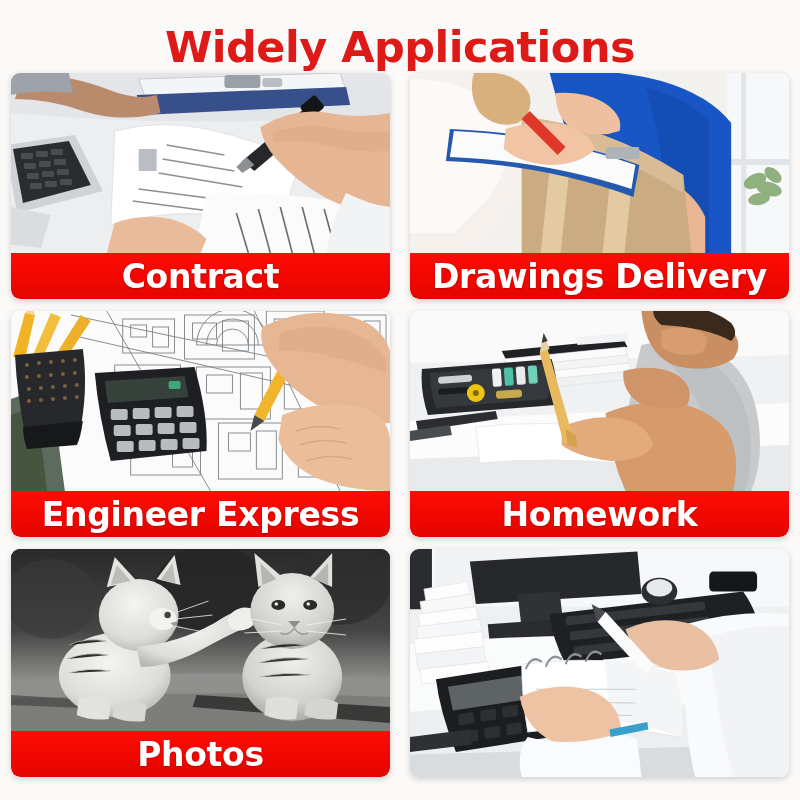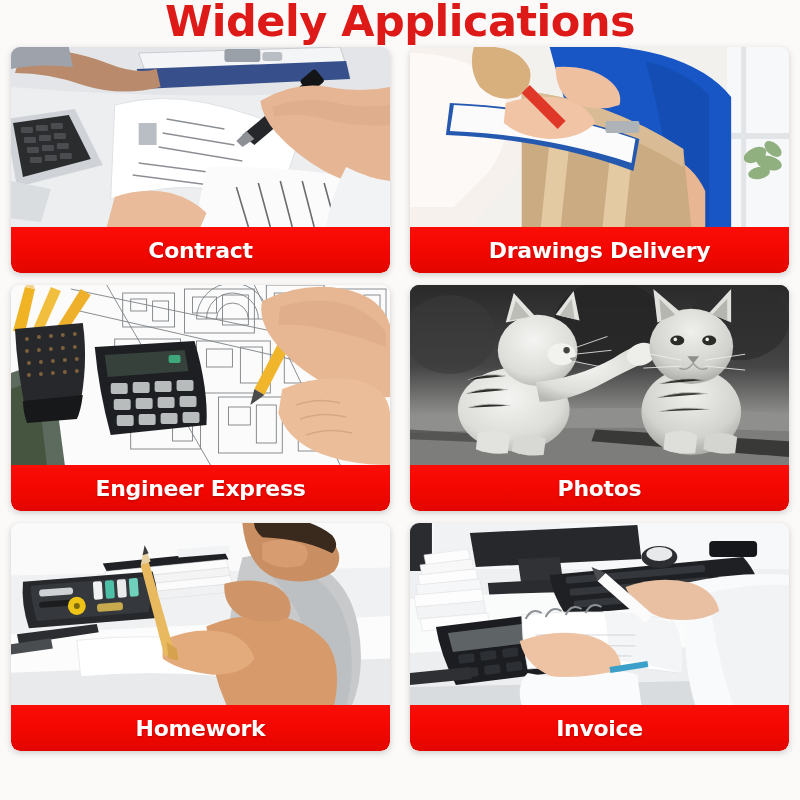--- a/index.html
+++ b/index.html
@@ -13,20 +13,21 @@
   
   .page-title{
     width:800px;
     text-align:center;
     font-family:"DejaVu Sans", sans-serif;
     font-weight:bold;
     font-size:43px;
     letter-spacing:-0.5px;
     color:#dd1a17;
     line-height:1;
+    padding-top:26px;
     padding-bottom:4px;
     text-shadow:0 1px 0 rgba(255,255,255,0.6);
   }
 
   
   .grid{
     width:800px;
     padding:0 11px;
     display:grid;
     grid-template-columns:1fr 1fr;
@@ -51,21 +52,21 @@
     overflow:hidden;
     background:#e9eaec;
   }
 
   .label-bar{
     flex:0 0 46px;
     background:linear-gradient(180deg,#fb0d06 0%, #f20700 55%, #e20600 100%);
     color:#ffffff;
     font-family:"DejaVu Sans", sans-serif;
     font-weight:bold;
-    font-size:22px;
+    font-size:33px;
     letter-spacing:-0.3px;
     display:flex;
     align-items:center;
     justify-content:center;
     border-radius:0 0 9px 9px;
     text-shadow:0 1px 2px rgba(120,0,0,0.45);
     white-space:nowrap;
   }
 
   
@@ -330,20 +331,81 @@
           <path d="M290 134 Q312 126 336 132"></path>
           <path d="M296 150 Q318 142 342 148"></path>
         </g>
       </svg>
     </div>
     <div class="label-bar">Engineer Express</div>
   </div>
 
   <div class="card">
     <div class="photo">
+      <div class="scene s-homework"></div>
+      <svg class="art" viewBox="0 0 380 180" preserveAspectRatio="none">
+        <rect x="0" y="0" width="380" height="180" fill="#f3f4f5"></rect>
+
+        <rect x="0" y="0" width="380" height="52" fill="#fafafa"></rect>
+        <path d="M0 52 L380 44 L380 180 L0 180 Z" fill="#f0f1f2"></path>
+        <path d="M0 110 L380 92 L380 180 L0 180 Z" fill="#fcfcfc"></path>
+        <path d="M0 148 L380 134 L380 180 L0 180 Z" fill="#e9eaeb"></path>
+
+        <g>
+          <path d="M92 40 L214 28 L218 36 L96 48 Z" fill="#1f2124"></path>
+          <path d="M94 48 L216 36 L218 44 L96 56 Z" fill="#fbfbfb" stroke="#dcdedf" stroke-width="0.6"></path>
+          <path d="M96 56 L218 44 L220 52 L98 64 Z" fill="#f4f4f5" stroke="#dcdedf" stroke-width="0.6"></path>
+          <path d="M98 64 L220 52 L222 60 L100 72 Z" fill="#fbfbfb" stroke="#dcdedf" stroke-width="0.6"></path>
+          <path d="M100 72 L222 60 L224 68 L102 80 Z" fill="#f0f1f2" stroke="#dcdedf" stroke-width="0.6"></path>
+          <path d="M166 26 L218 22 L220 30 L168 34 Z" fill="#f2f3f4"></path>
+        </g>
+
+        <path d="M12 58 L142 48 Q150 74 146 94 L18 104 Q10 80 12 58 Z" fill="#26282b"></path>
+        <path d="M20 62 L136 53 Q142 74 138 88 L26 97 Q20 78 20 62 Z" fill="#35383c"></path>
+        <g>
+          <rect x="28" y="66" width="34" height="7" rx="3" fill="#cfd2d4" transform="rotate(-4 28 66)"></rect>
+          <rect x="28" y="78" width="40" height="6" rx="3" fill="#1b1d1f" transform="rotate(-4 28 78)"></rect>
+          <circle cx="66" cy="82" r="9" fill="#edc315"></circle>
+          <circle cx="66" cy="82" r="3" fill="#7e6a0d"></circle>
+          <rect x="82" y="58" width="9" height="18" rx="2" fill="#f0f1f2" transform="rotate(-4 82 58)"></rect>
+          <rect x="94" y="57" width="9" height="18" rx="2" fill="#4fc0a8" transform="rotate(-4 94 57)"></rect>
+          <rect x="106" y="56" width="9" height="18" rx="2" fill="#e9eaec" transform="rotate(-4 106 56)"></rect>
+          <rect x="118" y="55" width="9" height="18" rx="2" fill="#6fd0bb" transform="rotate(-4 118 55)"></rect>
+          <rect x="86" y="80" width="26" height="8" rx="3" fill="#c9a94e" transform="rotate(-4 86 80)"></rect>
+        </g>
+
+        <path d="M6 110 L86 100 L88 108 L8 120 Z" fill="#2b2d30"></path>
+        <path d="M0 120 L40 114 L42 124 L0 130 Z" fill="#4a4d50"></path>
+
+        <path d="M66 116 Q140 108 206 118 L212 152 Q140 146 70 152 Z" fill="#ffffff" stroke="#e4e6e7" stroke-width="0.8"></path>
+
+        <path d="M232 34 Q274 24 308 42 Q340 60 348 102 Q356 146 342 180 L216 180 Q212 132 220 92 Q226 56 232 34 Z" fill="#c7c9cb"></path>
+        <path d="M248 44 Q284 38 310 58 Q334 78 340 116 Q345 150 336 180 L300 180 Q306 128 288 90 Q268 54 248 44 Z" fill="#b9bcbf" opacity="0.75"></path>
+
+        <path d="M232 0 Q290 -8 320 16 Q336 32 324 48 Q300 64 264 54 Q236 42 232 0 Z" fill="#c98f62"></path>
+        <path d="M244 -4 Q294 -10 322 12 Q330 22 322 30 Q296 16 252 14 Q242 6 244 -4 Z" fill="#3a2a1d"></path>
+
+        <path d="M252 20 Q274 12 294 22 Q302 32 292 42 Q268 48 252 36 Z" fill="#d79d70"></path>
+
+        <path d="M196 102 Q232 88 268 92 Q300 98 318 120 Q332 142 324 180 L216 180 Q200 144 196 102 Z" fill="#d79a6b"></path>
+        <path d="M152 116 Q184 102 214 108 Q238 114 244 134 Q234 150 202 150 Q168 146 152 134 Z" fill="#e3ab7c"></path>
+
+        <path d="M214 60 Q246 52 268 64 Q286 76 278 94 Q256 102 230 92 Q212 80 214 60 Z" fill="#cf9468"></path>
+
+        <path d="M138 38 L164 128 L154 132 L130 42 Z" fill="#e8b95e"></path>
+        <path d="M130 42 L140 38 L134 22 Z" fill="#e8d2a4"></path>
+        <path d="M134 22 L138 30 L132 32 Z" fill="#3c3c3c"></path>
+        <path d="M156 118 L166 124 L168 136 L158 134 Z" fill="#d7a24e"></path>
+      </svg>
+    </div>
+    <div class="label-bar">Homework</div>
+  </div>
+
+  <div class="card">
+    <div class="photo">
       <div class="scene s-photos"></div>
       <svg class="art" viewBox="0 0 380 182" preserveAspectRatio="none">
         <defs>
           <linearGradient id="bwbg" x1="0" y1="0" x2="0" y2="1">
             <stop offset="0%" stop-color="#2a2a2a"></stop>
             <stop offset="45%" stop-color="#454545"></stop>
             <stop offset="72%" stop-color="#8e8e8c"></stop>
             <stop offset="100%" stop-color="#6d6d6b"></stop>
           </linearGradient>
           <radialGradient id="furA" cx="45%" cy="35%" r="70%">
@@ -425,81 +487,20 @@
             <path d="M250 128 Q274 122 300 126"></path>
           </g>
         </g>
       </svg>
     </div>
     <div class="label-bar">Photos</div>
   </div>
 
   <div class="card">
     <div class="photo">
-      <div class="scene s-homework"></div>
-      <svg class="art" viewBox="0 0 380 180" preserveAspectRatio="none">
-        <rect x="0" y="0" width="380" height="180" fill="#f3f4f5"></rect>
-
-        <rect x="0" y="0" width="380" height="52" fill="#fafafa"></rect>
-        <path d="M0 52 L380 44 L380 180 L0 180 Z" fill="#f0f1f2"></path>
-        <path d="M0 110 L380 92 L380 180 L0 180 Z" fill="#fcfcfc"></path>
-        <path d="M0 148 L380 134 L380 180 L0 180 Z" fill="#e9eaeb"></path>
-
-        <g>
-          <path d="M92 40 L214 28 L218 36 L96 48 Z" fill="#1f2124"></path>
-          <path d="M94 48 L216 36 L218 44 L96 56 Z" fill="#fbfbfb" stroke="#dcdedf" stroke-width="0.6"></path>
-          <path d="M96 56 L218 44 L220 52 L98 64 Z" fill="#f4f4f5" stroke="#dcdedf" stroke-width="0.6"></path>
-          <path d="M98 64 L220 52 L222 60 L100 72 Z" fill="#fbfbfb" stroke="#dcdedf" stroke-width="0.6"></path>
-          <path d="M100 72 L222 60 L224 68 L102 80 Z" fill="#f0f1f2" stroke="#dcdedf" stroke-width="0.6"></path>
-          <path d="M166 26 L218 22 L220 30 L168 34 Z" fill="#f2f3f4"></path>
-        </g>
-
-        <path d="M12 58 L142 48 Q150 74 146 94 L18 104 Q10 80 12 58 Z" fill="#26282b"></path>
-        <path d="M20 62 L136 53 Q142 74 138 88 L26 97 Q20 78 20 62 Z" fill="#35383c"></path>
-        <g>
-          <rect x="28" y="66" width="34" height="7" rx="3" fill="#cfd2d4" transform="rotate(-4 28 66)"></rect>
-          <rect x="28" y="78" width="40" height="6" rx="3" fill="#1b1d1f" transform="rotate(-4 28 78)"></rect>
-          <circle cx="66" cy="82" r="9" fill="#edc315"></circle>
-          <circle cx="66" cy="82" r="3" fill="#7e6a0d"></circle>
-          <rect x="82" y="58" width="9" height="18" rx="2" fill="#f0f1f2" transform="rotate(-4 82 58)"></rect>
-          <rect x="94" y="57" width="9" height="18" rx="2" fill="#4fc0a8" transform="rotate(-4 94 57)"></rect>
-          <rect x="106" y="56" width="9" height="18" rx="2" fill="#e9eaec" transform="rotate(-4 106 56)"></rect>
-          <rect x="118" y="55" width="9" height="18" rx="2" fill="#6fd0bb" transform="rotate(-4 118 55)"></rect>
-          <rect x="86" y="80" width="26" height="8" rx="3" fill="#c9a94e" transform="rotate(-4 86 80)"></rect>
-        </g>
-
-        <path d="M6 110 L86 100 L88 108 L8 120 Z" fill="#2b2d30"></path>
-        <path d="M0 120 L40 114 L42 124 L0 130 Z" fill="#4a4d50"></path>
-
-        <path d="M66 116 Q140 108 206 118 L212 152 Q140 146 70 152 Z" fill="#ffffff" stroke="#e4e6e7" stroke-width="0.8"></path>
-
-        <path d="M232 34 Q274 24 308 42 Q340 60 348 102 Q356 146 342 180 L216 180 Q212 132 220 92 Q226 56 232 34 Z" fill="#c7c9cb"></path>
-        <path d="M248 44 Q284 38 310 58 Q334 78 340 116 Q345 150 336 180 L300 180 Q306 128 288 90 Q268 54 248 44 Z" fill="#b9bcbf" opacity="0.75"></path>
-
-        <path d="M232 0 Q290 -8 320 16 Q336 32 324 48 Q300 64 264 54 Q236 42 232 0 Z" fill="#c98f62"></path>
-        <path d="M244 -4 Q294 -10 322 12 Q330 22 322 30 Q296 16 252 14 Q242 6 244 -4 Z" fill="#3a2a1d"></path>
-
-        <path d="M252 20 Q274 12 294 22 Q302 32 292 42 Q268 48 252 36 Z" fill="#d79d70"></path>
-
-        <path d="M196 102 Q232 88 268 92 Q300 98 318 120 Q332 142 324 180 L216 180 Q200 144 196 102 Z" fill="#d79a6b"></path>
-        <path d="M152 116 Q184 102 214 108 Q238 114 244 134 Q234 150 202 150 Q168 146 152 134 Z" fill="#e3ab7c"></path>
-
-        <path d="M214 60 Q246 52 268 64 Q286 76 278 94 Q256 102 230 92 Q212 80 214 60 Z" fill="#cf9468"></path>
-
-        <path d="M138 38 L164 128 L154 132 L130 42 Z" fill="#e8b95e"></path>
-        <path d="M130 42 L140 38 L134 22 Z" fill="#e8d2a4"></path>
-        <path d="M134 22 L138 30 L132 32 Z" fill="#3c3c3c"></path>
-        <path d="M156 118 L166 124 L168 136 L158 134 Z" fill="#d7a24e"></path>
-      </svg>
-    </div>
-    <div class="label-bar">Homework</div>
-  </div>
-
-  <div class="card">
-    <div class="photo">
       <div class="scene s-invoice"></div>
       <svg class="art" viewBox="0 0 380 182" preserveAspectRatio="none">
         <rect x="0" y="0" width="380" height="182" fill="#eef0f2"></rect>
         <rect x="0" y="0" width="380" height="46" fill="#f7f8f9"></rect>
 
         <path d="M24 0 L150 0 L150 42 L24 42 Z" fill="#f1f2f3"></path>
         <path d="M0 0 L22 0 L22 48 L0 48 Z" fill="#2a2c2f"></path>
         <path d="M60 10 L228 2 L232 36 L66 44 Z" fill="#26282b"></path>
         <path d="M108 36 L150 34 L154 62 L112 64 Z" fill="#303236"></path>
         <path d="M78 60 L188 54 L190 70 L80 76 Z" fill="#2a2c2f"></path>
@@ -562,16 +563,15 @@
         <path d="M188 58 L196 50 L182 44 Z" fill="#4a4c50"></path>
 
         <path d="M110 118 Q150 104 184 114 Q212 124 212 148 Q188 162 150 156 Q116 146 110 118 Z" fill="#eec3a4"></path>
         <path d="M118 150 Q156 158 196 150 Q214 146 228 152 L232 182 L112 182 Q106 162 118 150 Z" fill="#fafbfc"></path>
 
         <path d="M200 144 L238 138 L239 144 L201 150 Z" fill="#3aa0c9"></path>
 
         <path d="M0 150 L60 144 L62 156 L0 162 Z" fill="#2e3033"></path>
       </svg>
     </div>
-    <div class="label-bar">Invoice</div>
   </div>
 
 </div>
 
 </body></html>

